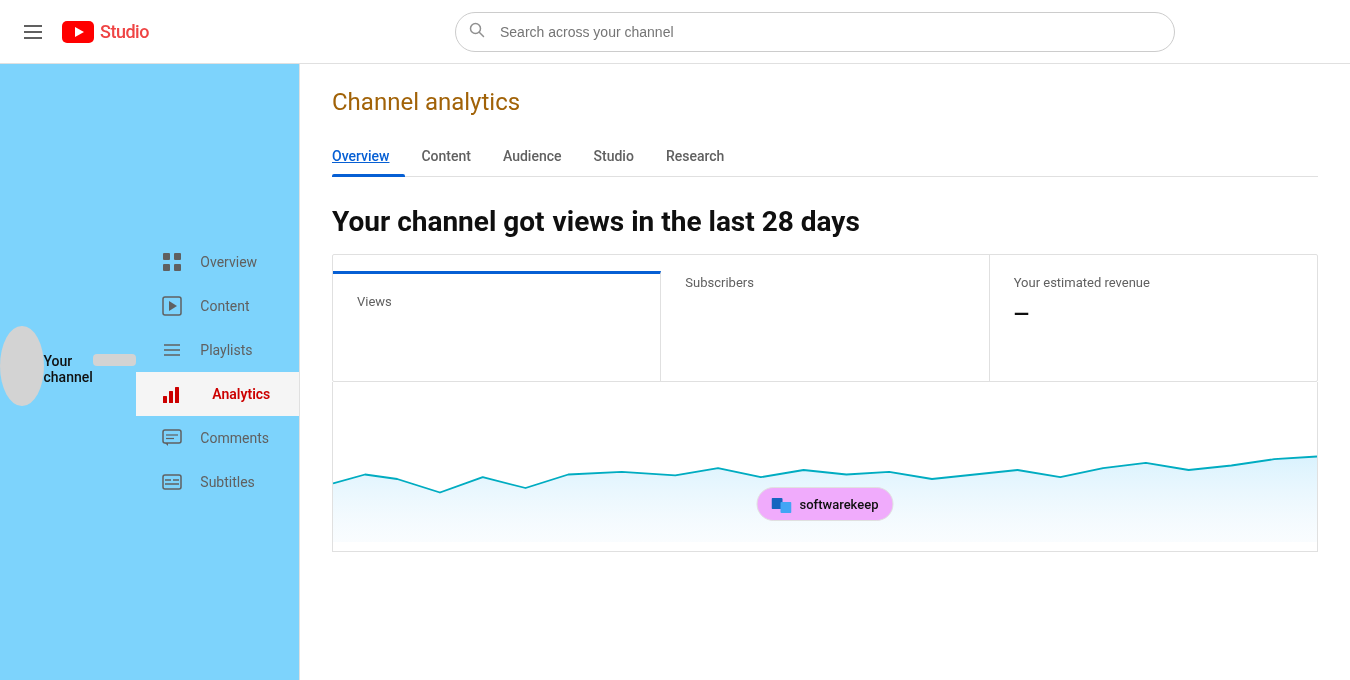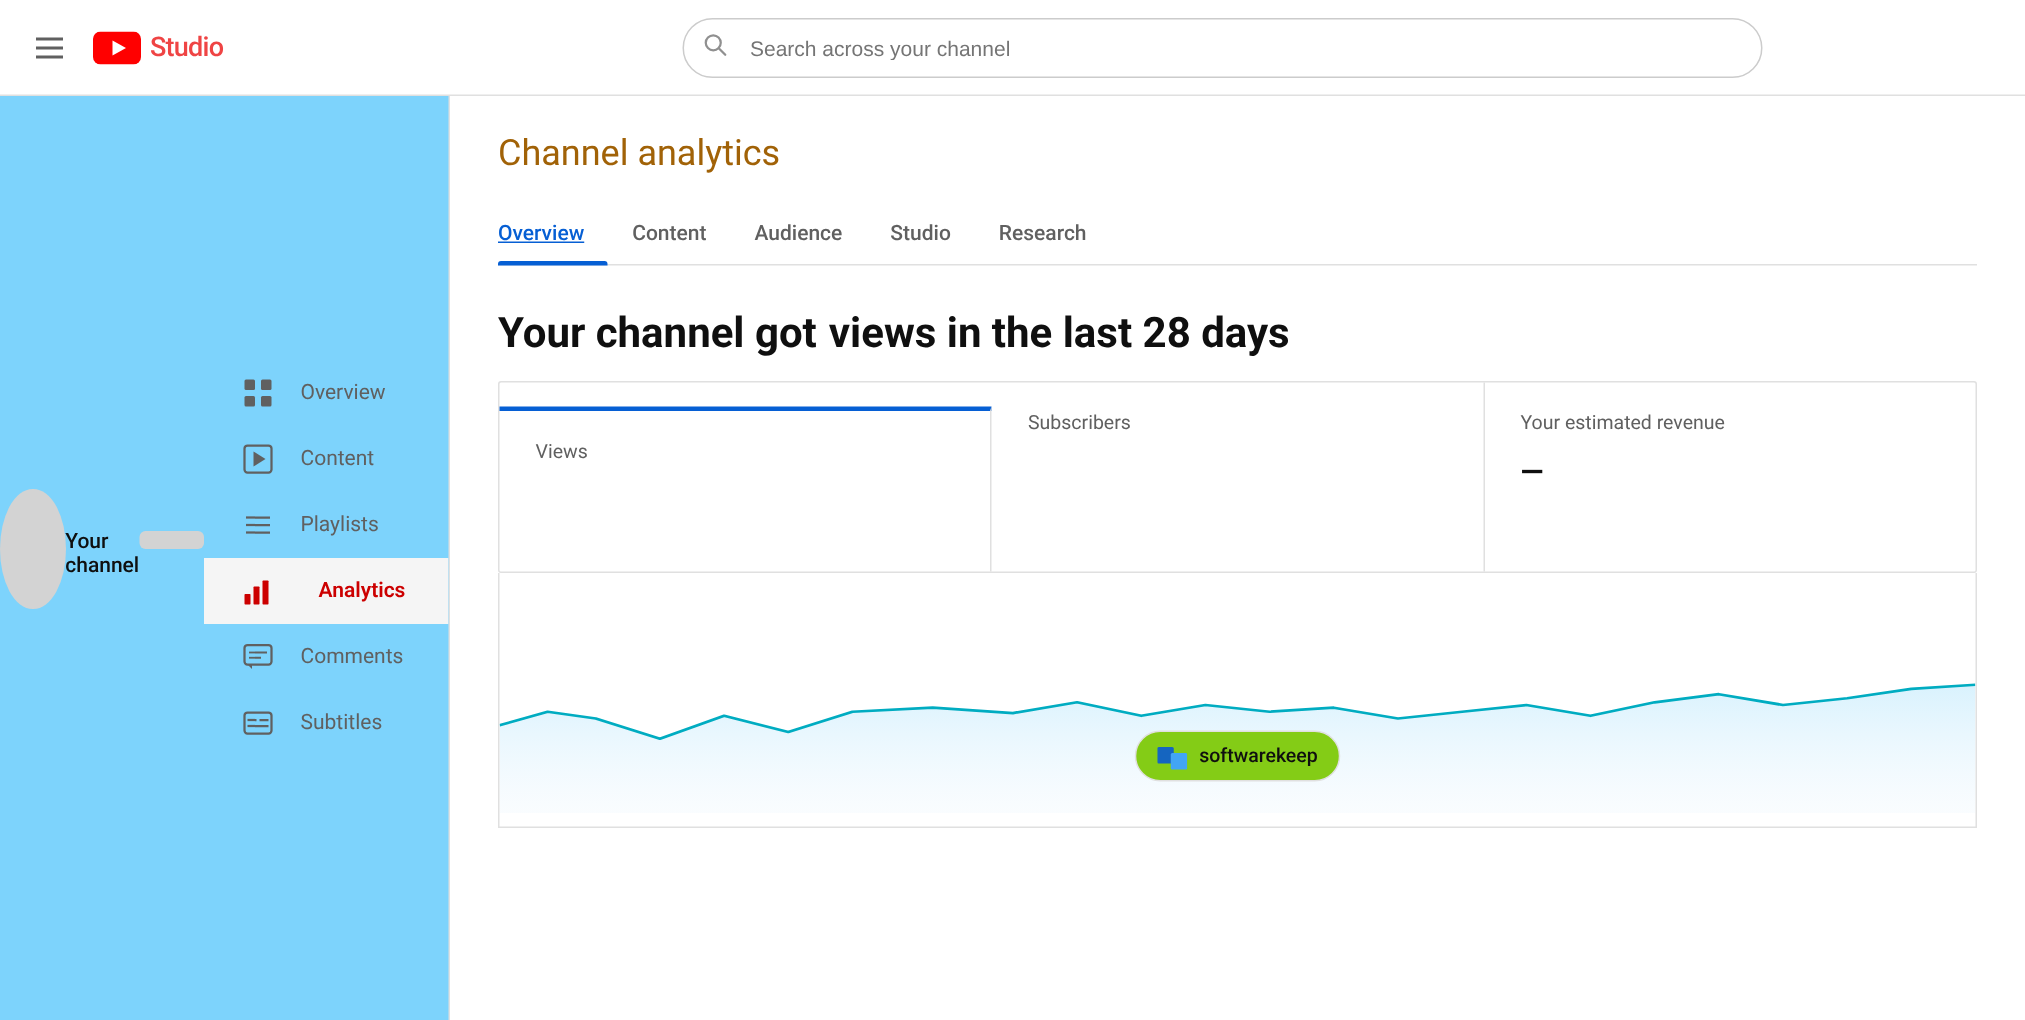--- a/index.html
+++ b/index.html
@@ -251,21 +251,21 @@
 
     
     .watermark {
       position: absolute;
       bottom: 30px;
       left: 50%;
       transform: translateX(-50%);
       display: flex;
       align-items: center;
       gap: 8px;
-      background: #84cc16;
+      background: #f0abfc;
       border: 1px solid #e0e0e0;
       border-radius: 20px;
       padding: 6px 14px;
       font-size: 13px;
       color: #0f0f0f;
       font-weight: 500;
       z-index: 10;
     }
     .watermark-icon {
       width: 20px;

